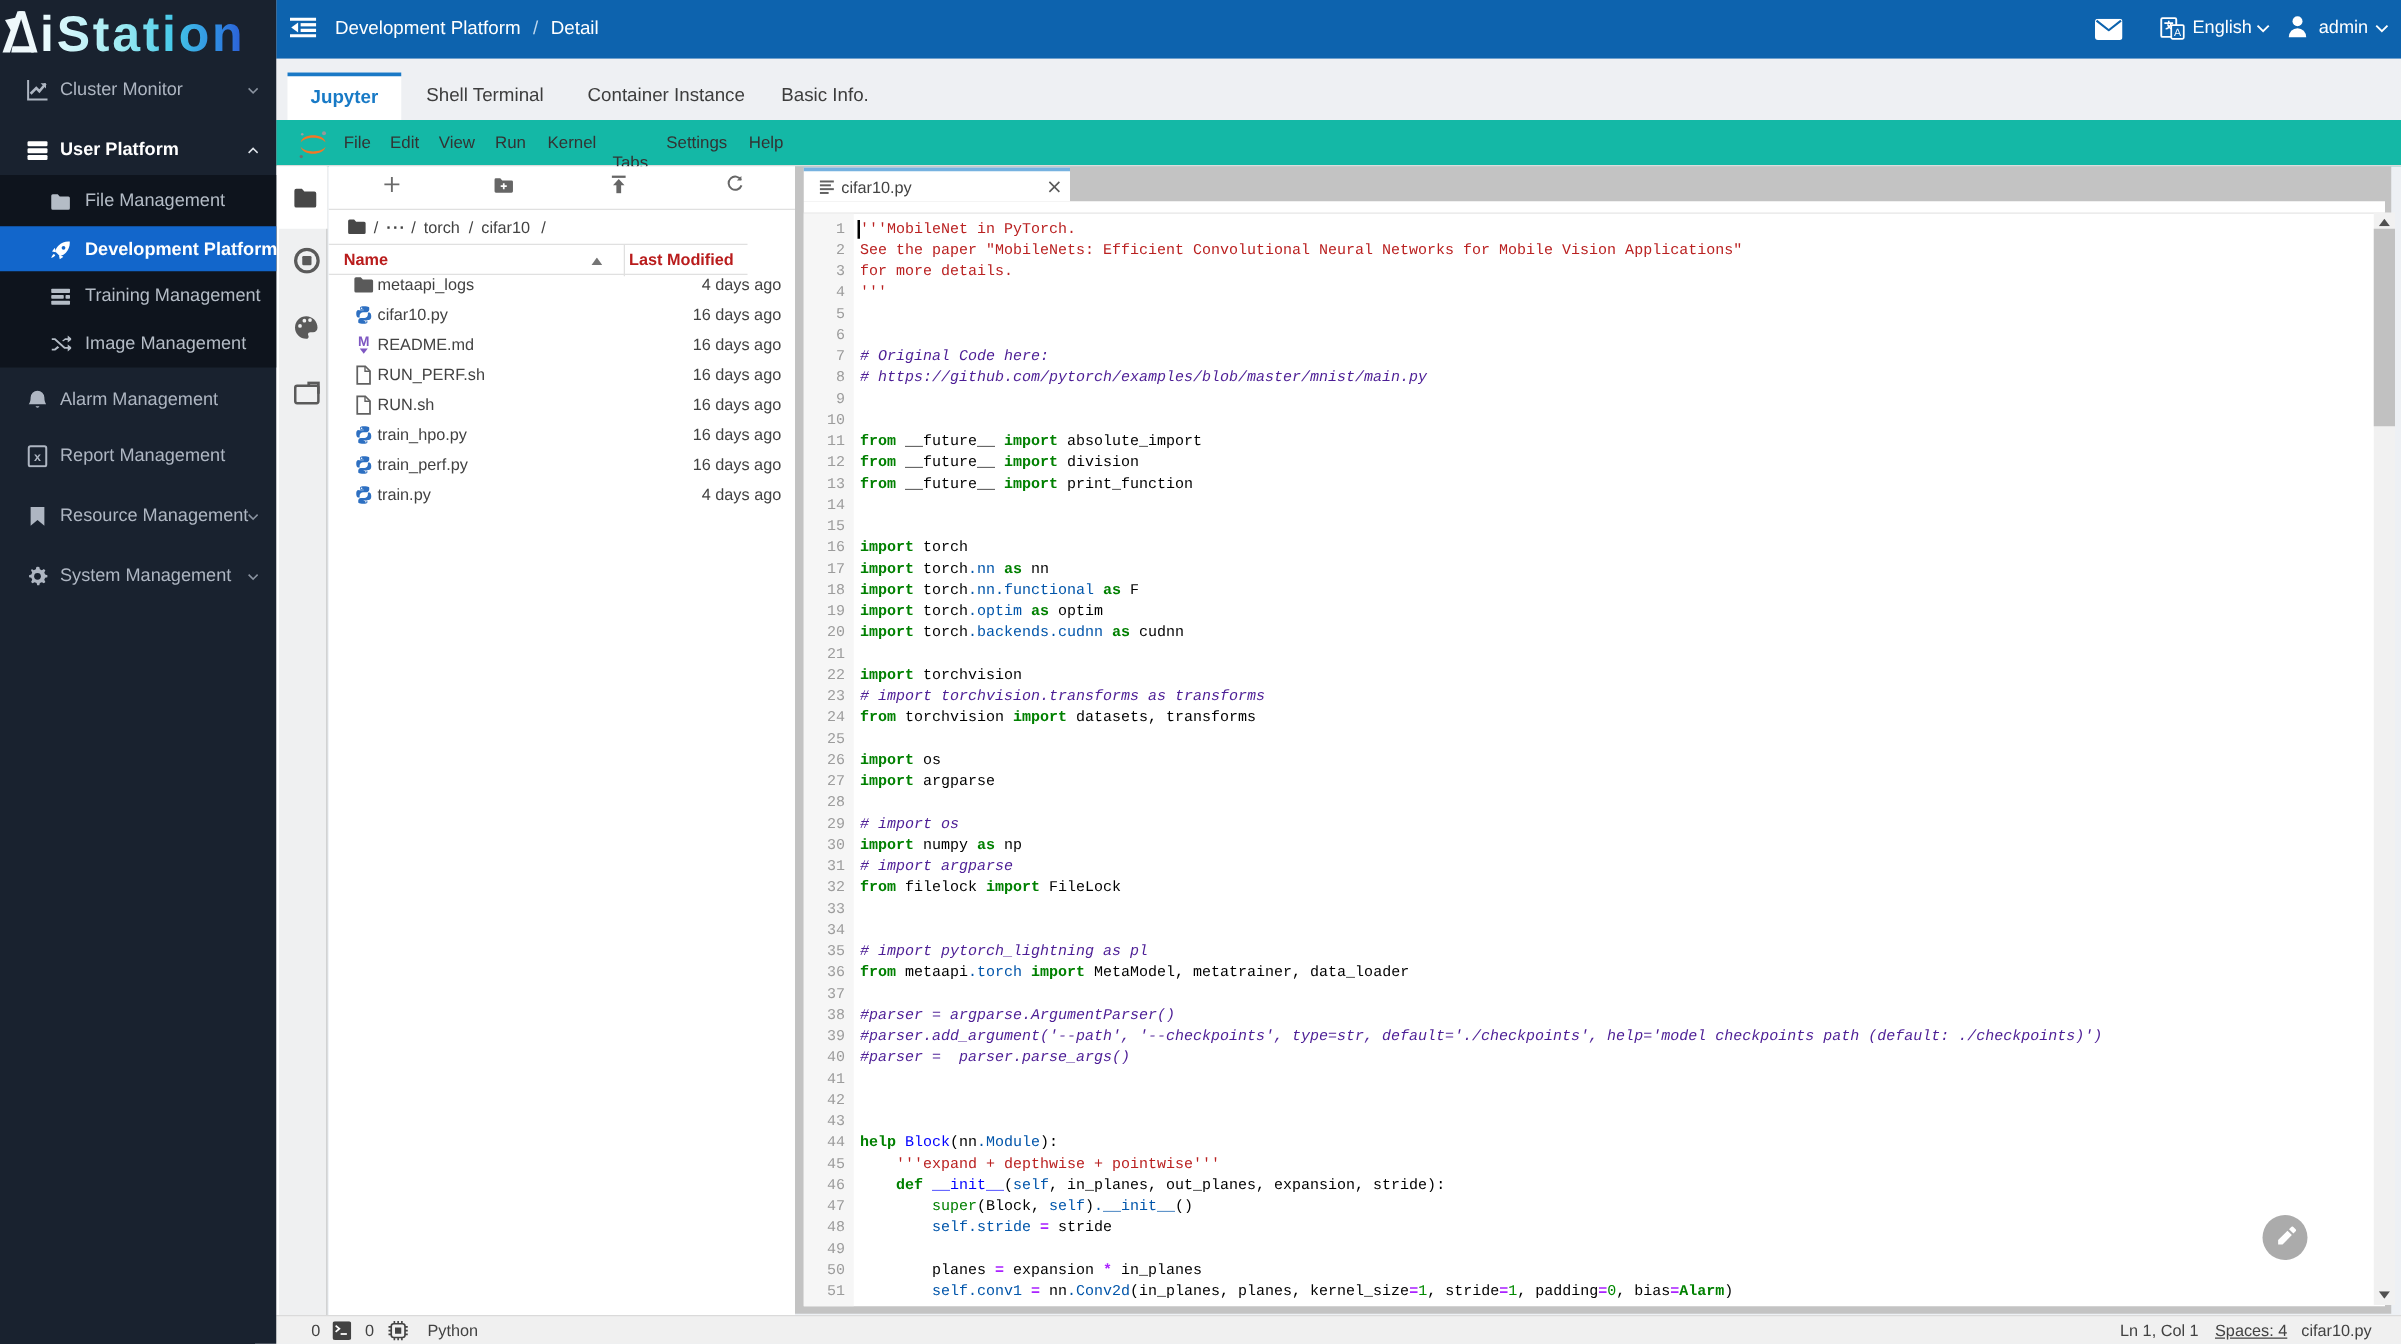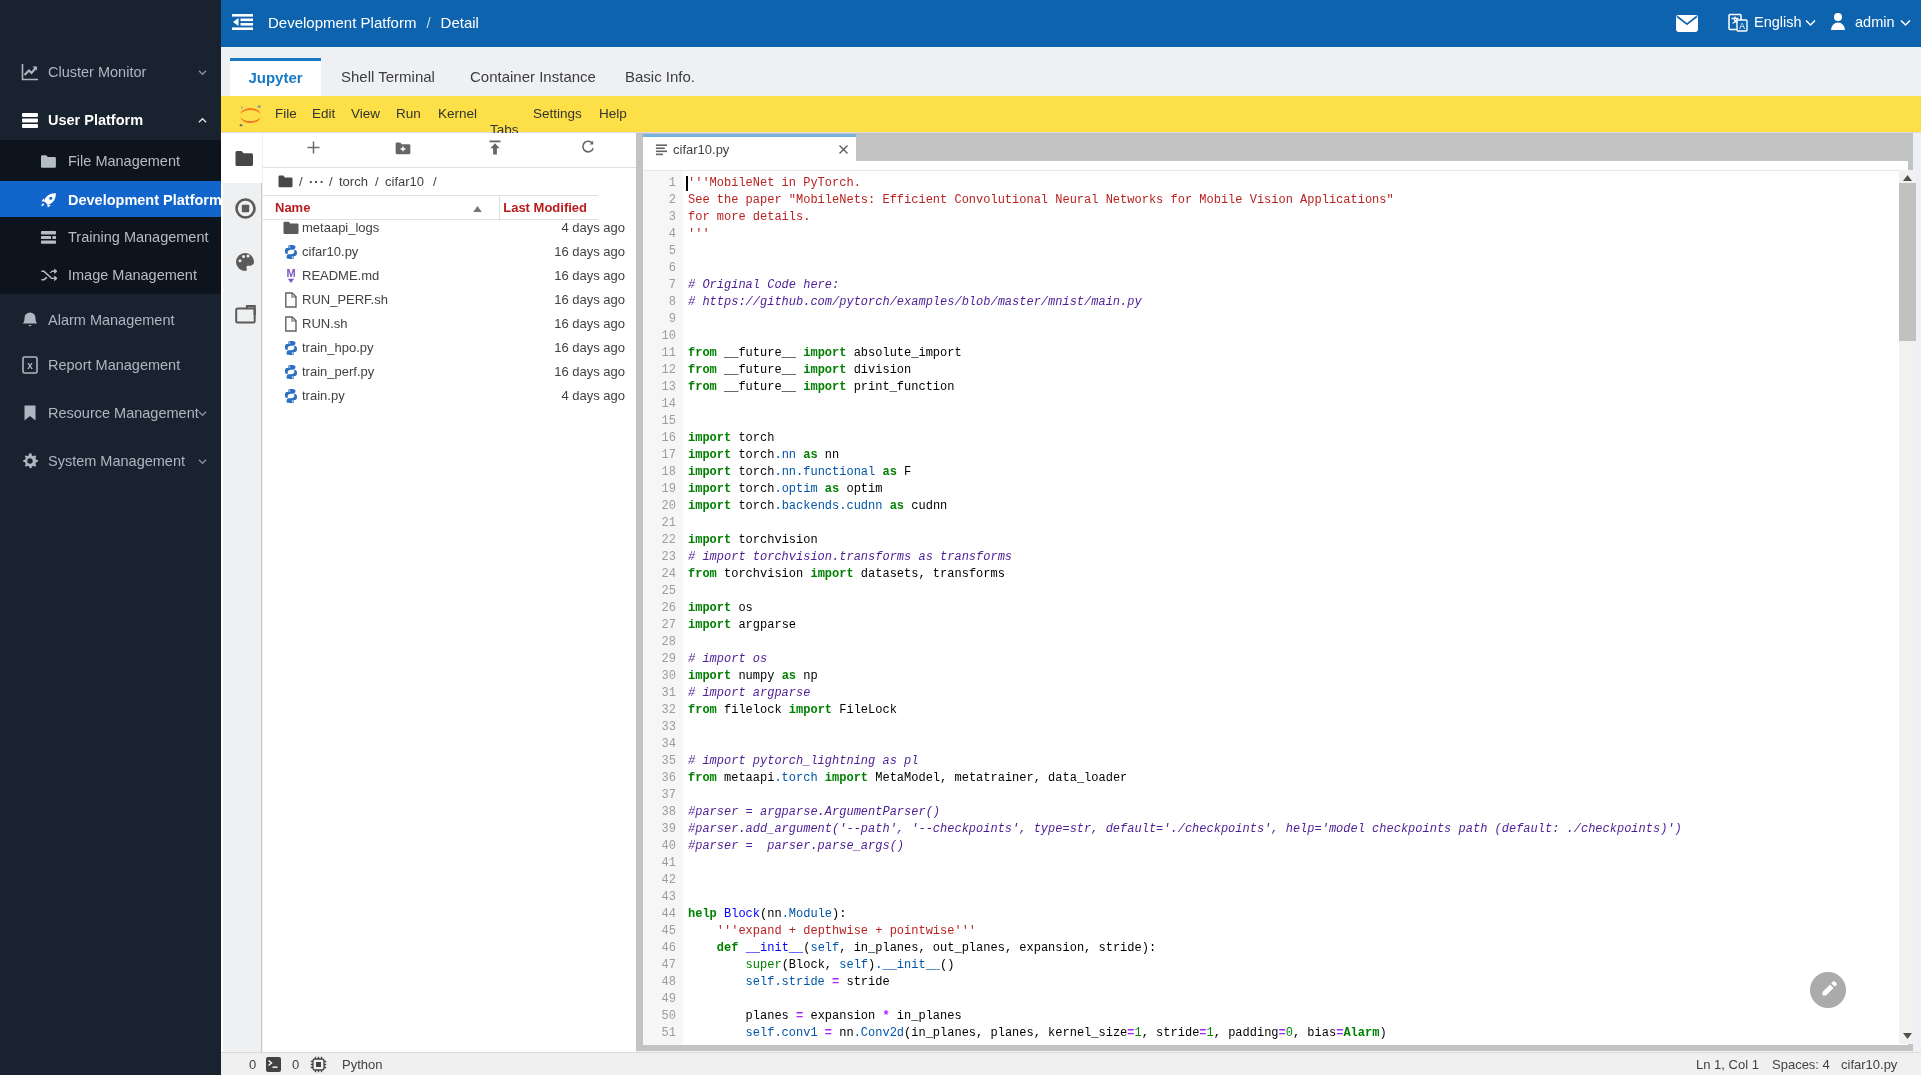--- a/index.html
+++ b/index.html
@@ -21,21 +21,21 @@
 
 #header { position:absolute; left:221px; top:0; width:1700px; height:47px; background:#0d63ae; color:#fff; }
 #crumb { position:absolute; left:47px; top:14px; font-size:15px; color:#fff; }
 
 
 #tabstrip { position:absolute; left:221px; top:47px; width:1700px; height:49px; background:#eef0f3; }
 .ptab { position:absolute; top:11px; height:38px; line-height:38px; font-size:15px; color:#3d3d3d; white-space:nowrap; }
 #ptab-active { position:absolute; left:9px; top:11px; width:91px; height:38px; background:#fff; border-top:3px solid #1a79c6; color:#187ac6; font-weight:bold; font-size:15px; text-align:center; line-height:34px; }
 
 
-#menubar { position:absolute; left:221px; top:96px; width:1700px; height:37px; background:#fde047; border-bottom:1px solid #dcdcdc; }
+#menubar { position:absolute; left:221px; top:96px; width:1700px; height:37px; background:#14b8a6; border-bottom:1px solid #dcdcdc; }
 .mitem { position:absolute; top:0; height:36px; line-height:36px; font-size:13.5px; color:#333; }
 
 
 #rail { position:absolute; left:221px; top:133px; width:41px; height:919px; background:linear-gradient(to right,#fff 2px,#eff0f1 2px); border-right:1px solid #c9c9c9; }
 #rail .tile { position:absolute; left:0; top:0px; width:41px; height:50px; background:#fff; }
 #fpanel { position:absolute; left:263px; top:133px; width:373px; height:919px; background:#fff; }
 #ftoolbar { position:absolute; left:0; top:0; width:373px; height:35px; border-bottom:1px solid #e0e0e0; }
 #fcrumb { position:absolute; left:0px; top:40px; width:373px; height:22px; font-size:13px; color:#424242; }
 #fhead { position:absolute; left:0; top:62px; width:335px; height:25px; border-top:1px solid #e0e0e0; border-bottom:1px solid #e0e0e0; font-size:13px; color:#b91c1c; font-weight:bold; }
 .frow { position:absolute; left:0; width:373px; height:24px; font-size:13px; color:#424242; }
@@ -63,20 +63,40 @@
 #sbar { position:absolute; left:1256px; top:9px; width:17px; height:874px; background:#f1f1f1; }
 #sthumb { position:absolute; left:0; top:13px; width:17px; height:158px; background:#c1c1c1; }
 
 
 #statusbar { position:absolute; left:221px; top:1052px; width:1700px; height:23px; background:#f0f0f0; border-top:1px solid #dadada; font-size:13px; color:#424242; }
 </style>
 </head>
 <body>
 
 <div id="sidebar">
+  <div id="logo">
+    <svg width="218" height="44" viewBox="0 0 218 44">
+      <defs>
+        <linearGradient id="lg1" x1="0" y1="0" x2="1" y2="0">
+          <stop offset="0" stop-color="#eefbfd"></stop>
+            <stop offset="0.4" stop-color="#9ceaf2"></stop>
+            <stop offset="0.65" stop-color="#45c8e8"></stop>
+            <stop offset="0.85" stop-color="#2f8ee2"></stop>
+            <stop offset="1" stop-color="#2b5ad6"></stop>
+        </linearGradient>
+      </defs>
+      <g fill="#eef8fb">
+        <path d="M3 15 L12 13 L8 24 Z"></path>
+        <path d="M13 8 L18 8 L7 41 L1 41 Z"></path>
+        <path d="M14 8 L19 8 L29 41 L24 41 Z"></path>
+        <path d="M9 36 L25 36 L26 41 L8 41 Z"></path>
+      </g>
+      <text x="31" y="40" font-family="Liberation Sans" font-size="40" font-weight="bold" letter-spacing="2.2" fill="url(#lg1)">iStation</text>
+    </svg>
+  </div>
 
   <div class="navitem" style="top:52px;">
     <svg class="ic" viewBox="0 0 18 18" fill="none" stroke="#aeb6c2" stroke-width="1.6">
         <path d="M1.5 1v15.5H17"></path>
         <path d="M3.5 12 L8 7.5 L10.5 10 L15.5 4" stroke-width="2.1"></path>
         <path d="M11.5 3.5 L15.8 3.5 L15.8 7.8" fill="#aeb6c2" stroke="none"></path>
       </svg>
     <span class="tx">Cluster Monitor</span>
     <svg class="ch" viewBox="0 0 10 10" fill="none" stroke="#8a93a0" stroke-width="1.4">
         <path d="M1 3 L5 7 L9 3"></path>
@@ -489,15 +509,15 @@
       <rect x="6.5" y="9.5" width="5" height="1.4" fill="#fff"></rect>
     </svg>
   <span style="position:absolute;left:71px;top:4px;">0</span>
   <svg style="position:absolute;left:89px;top:3px;" width="17" height="17" viewBox="0 0 17 17" fill="none" stroke="#424242" stroke-width="1.3">
       <rect x="3" y="3" width="11" height="11" rx="2"></rect>
       <rect x="6" y="6" width="5" height="5" fill="#424242" stroke="none"></rect>
       <path d="M5.5 3V.8M8.5 3V.8M11.5 3V.8M5.5 16.2V14M8.5 16.2V14M11.5 16.2V14M3 5.5H.8M3 8.5H.8M3 11.5H.8M16.2 5.5H14M16.2 8.5H14M16.2 11.5H14"></path>
     </svg>
   <span style="position:absolute;left:121px;top:4px;">Python</span>
   <span style="position:absolute;left:1475px;top:4px;">Ln 1, Col 1</span>
-  <span style="position:absolute;left:1551px;top:4px;">Spaces: 4</span>
+  <span style="position:absolute;left:1551px;top:4px;text-decoration:underline;">Spaces: 4</span>
   <span style="position:absolute;left:1620px;top:4px;">cifar10.py</span>
 </div>
 
 </body></html>

